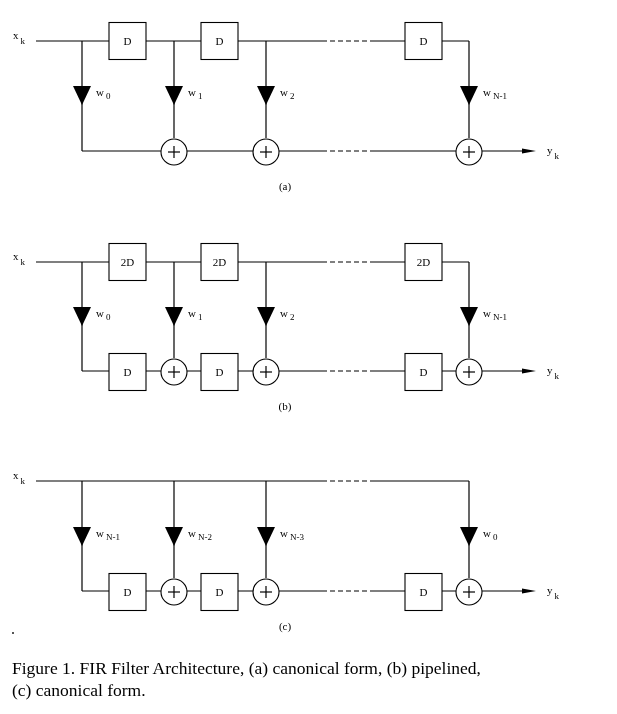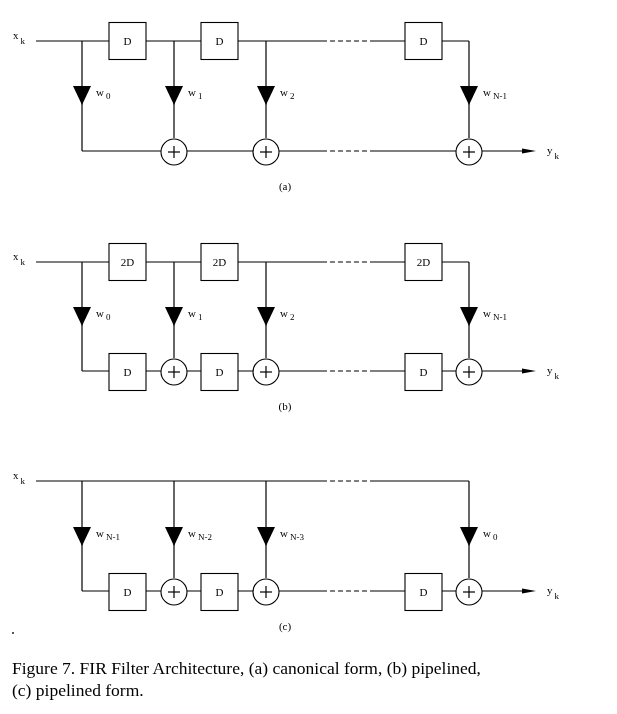--- a/index.html
+++ b/index.html
@@ -141,15 +141,15 @@
       <circle cx="469" cy="592" r="13" class="adder"></circle>
       <line x1="463" y1="592" x2="475" y2="592" class="wire"></line>
       <line x1="469" y1="586" x2="469" y2="598" class="wire"></line>
       <text x="285" y="630" class="lbl" text-anchor="middle" font-size="10">(c)</text>
     </g>
   </svg>
 
 <div class="artifact"></div>
 
 <div class="caption">
-  <div>Figure 7.  FIR Filter Architecture, (a) canonical form, (b) pipelined,</div>
-  <div>(c) pipelined form.</div>
+  <div>Figure 1.  FIR Filter Architecture, (a) canonical form, (b) pipelined,</div>
+  <div>(c) canonical form.</div>
 </div>
 
 </body></html>

